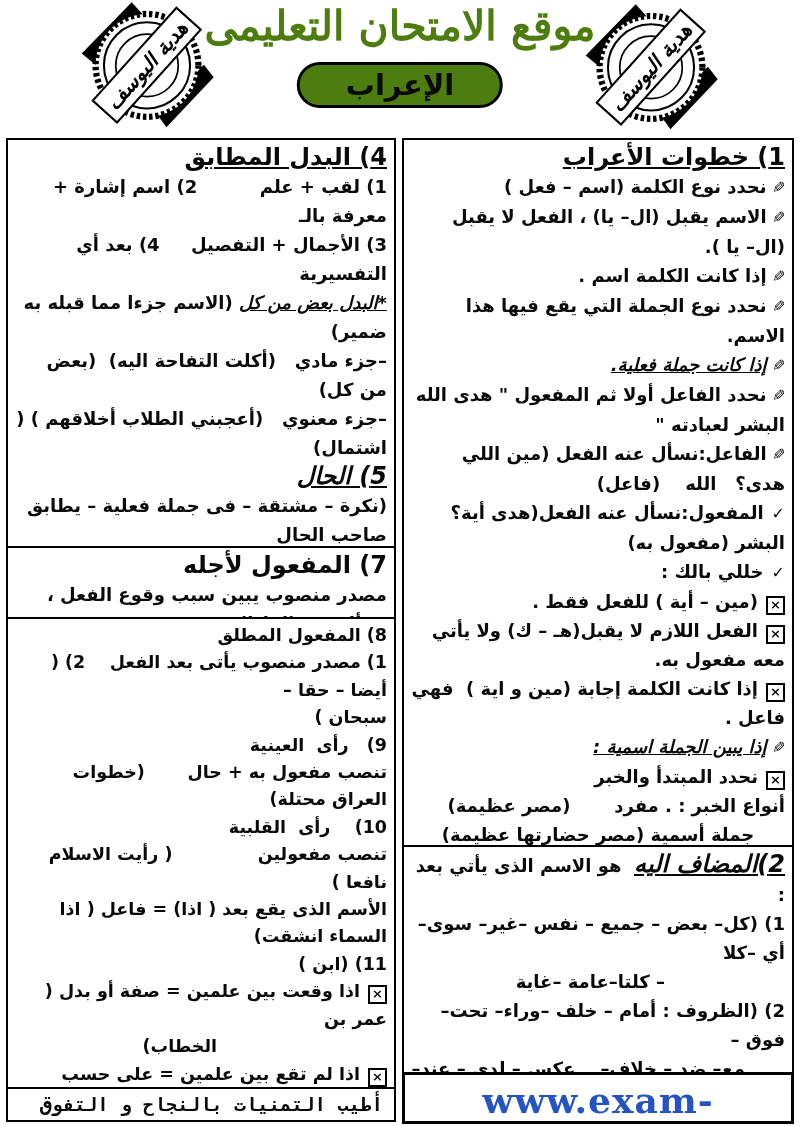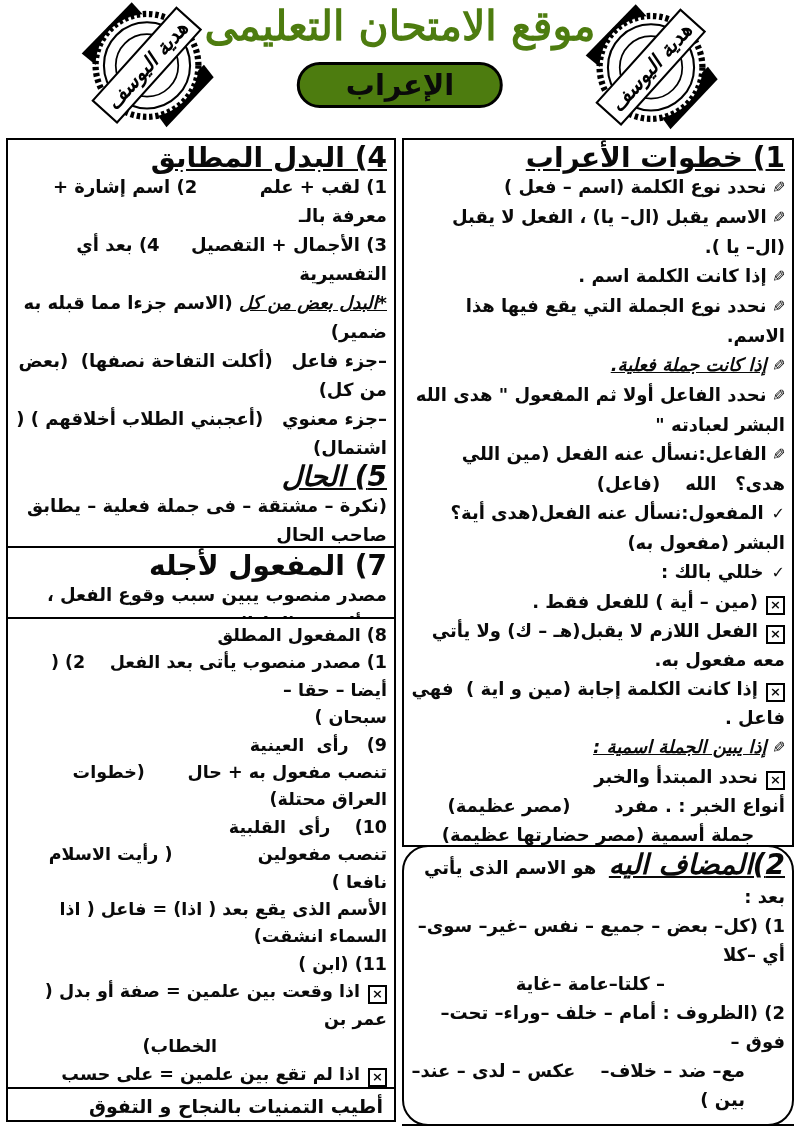--- a/index.html
+++ b/index.html
@@ -18,41 +18,41 @@
   .stamp.right{left:556px;top:0px;}
   
   .col{position:absolute;top:138px;direction:rtl;}
   .col-l{left:6px;width:390px;}
   .col-r{left:402px;width:392px;}
   .box{border:2px solid #000;box-sizing:border-box;padding:3px 7px;overflow:hidden;background:#fff;}
   .box + .box{margin-top:-2px;}
   .line{white-space:pre-wrap;font-weight:700;font-size:18px;line-height:29px;}
   .col-l .sectA .line{line-height:29px;}
   .col-l .sectC .line{line-height:27.4px;font-size:17.5px;}
-  .h{font-size:28px;}
+  .h{font-size:24px;}
   .u{text-decoration:underline;}
   .iu{font-style:italic;text-decoration:underline;}
   .center{text-align:center;}
   .ind1{padding-right:40px;}
   .ind2{padding-right:170px;}
   .ind4{padding-right:120px;}
   .ico-pen{display:inline-block;transform:scaleX(-1);margin-left:5px;font-size:16px;font-style:normal;}
   .ico-chk{display:inline-block;margin-left:8px;font-size:16px;}
   .xb{display:inline-block;width:15px;height:15px;border:2px solid #000;line-height:13px;
       text-align:center;font-size:13px;margin-left:8px;vertical-align:-1px;font-weight:900;}
   .sectA{height:410px;}
   .sectB{height:73px;}
   .sectC{height:472px;}
   .sectD{height:35px;}
   .sect1{height:709px;}
-  .sect2{height:281px;border-radius:26px;}
+  .sect2{height:229px;}
   .urlbox{height:52px;border:3px solid #000;margin-top:-3px;text-align:center;}
   .url{font-family:"DejaVu Serif",serif;font-weight:800;font-size:36px;line-height:44px;
        color:#2553c2;letter-spacing:1px;direction:ltr;}
-  .wishes{font-size:19px;line-height:29px;font-weight:700;padding-right:4px;}
+  .wishes{font-size:19px;line-height:29px;font-weight:700;padding-right:4px;font-family:Liberation Mono, monospace;}
 </style>
 </head>
 <body>
 
 <div class="page">
 
   <div class="header">
 
     <svg class="stamp left" viewBox="0 0 200 190">
       <polygon points="6,80 78,6 96,26 28,98" fill="#000"></polygon>
@@ -82,21 +82,21 @@
     </svg>
   </div>
 
   <div class="col col-l">
 
     <div class="box sectA">
       <div class="line h u">4) البدل المطابق</div>
       <div class="line">1) لقب + علم          2) اسم إشارة + معرفة بالـ</div>
       <div class="line">3) الأجمال + التفصيل     4) بعد أي التفسيرية</div>
       <div class="line"><span class="iu">*البدل بعض من كل</span><span> (الاسم جزءا مما قبله به ضمير)</span></div>
-      <div class="line">–جزء فاعل   (أكلت التفاحة نصفها)  (بعض من كل)</div>
+      <div class="line">–جزء مادي   (أكلت التفاحة اليه)  (بعض من كل)</div>
       <div class="line">–جزء معنوي   (أعجبني الطلاب أخلاقهم ) ( اشتمال)</div>
       <div class="line h iu">5) الحال</div>
       <div class="line">(نكرة – مشتقة – فى جملة فعلية – يطابق صاحب الحال</div>
 
     </div>
 
     <div class="box sectB">
       <div class="line h">7) المفعول لأجله</div>
       <div class="line">مصدر منصوب يبين سبب وقوع الفعل ، نسأل عنه (لماذا)</div>
     </div>

